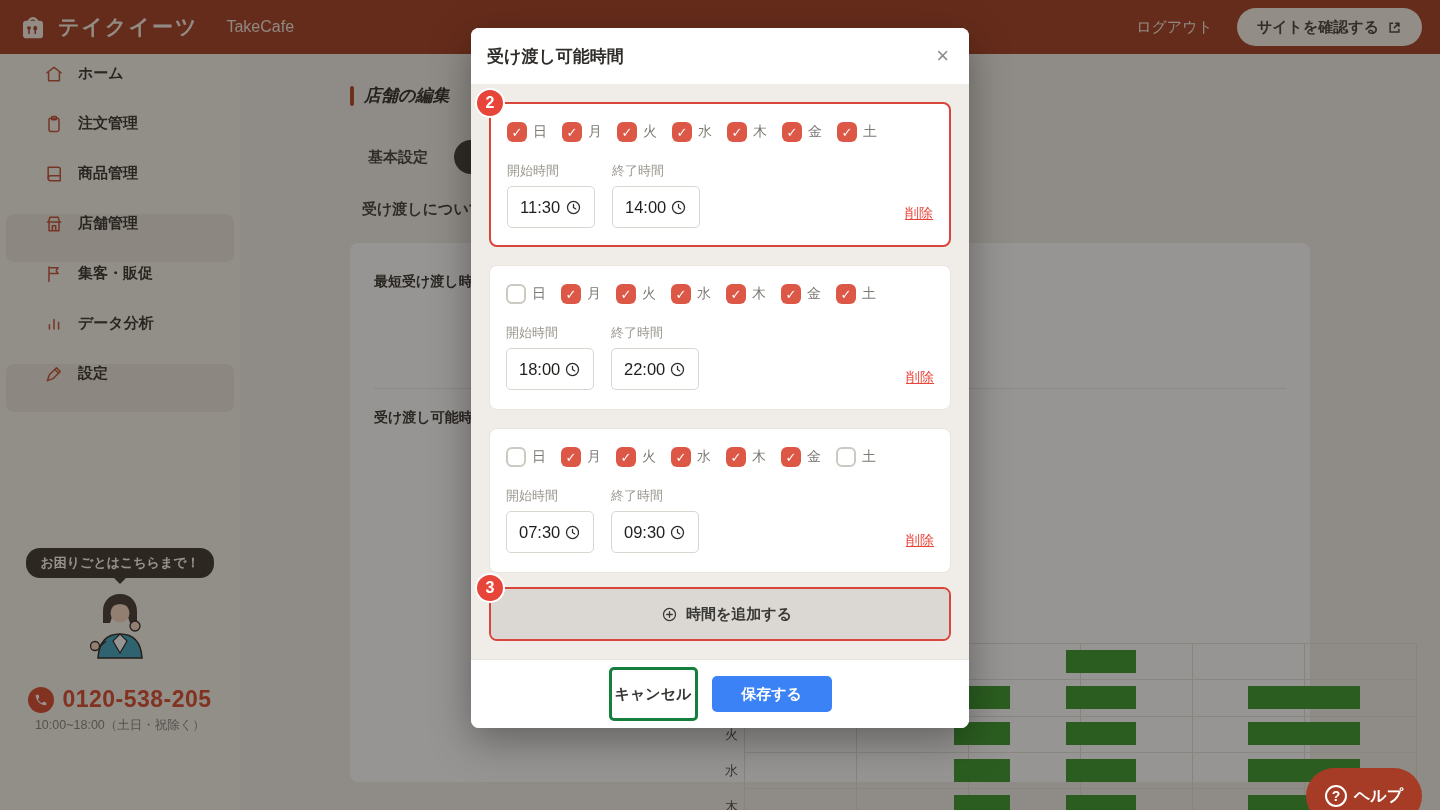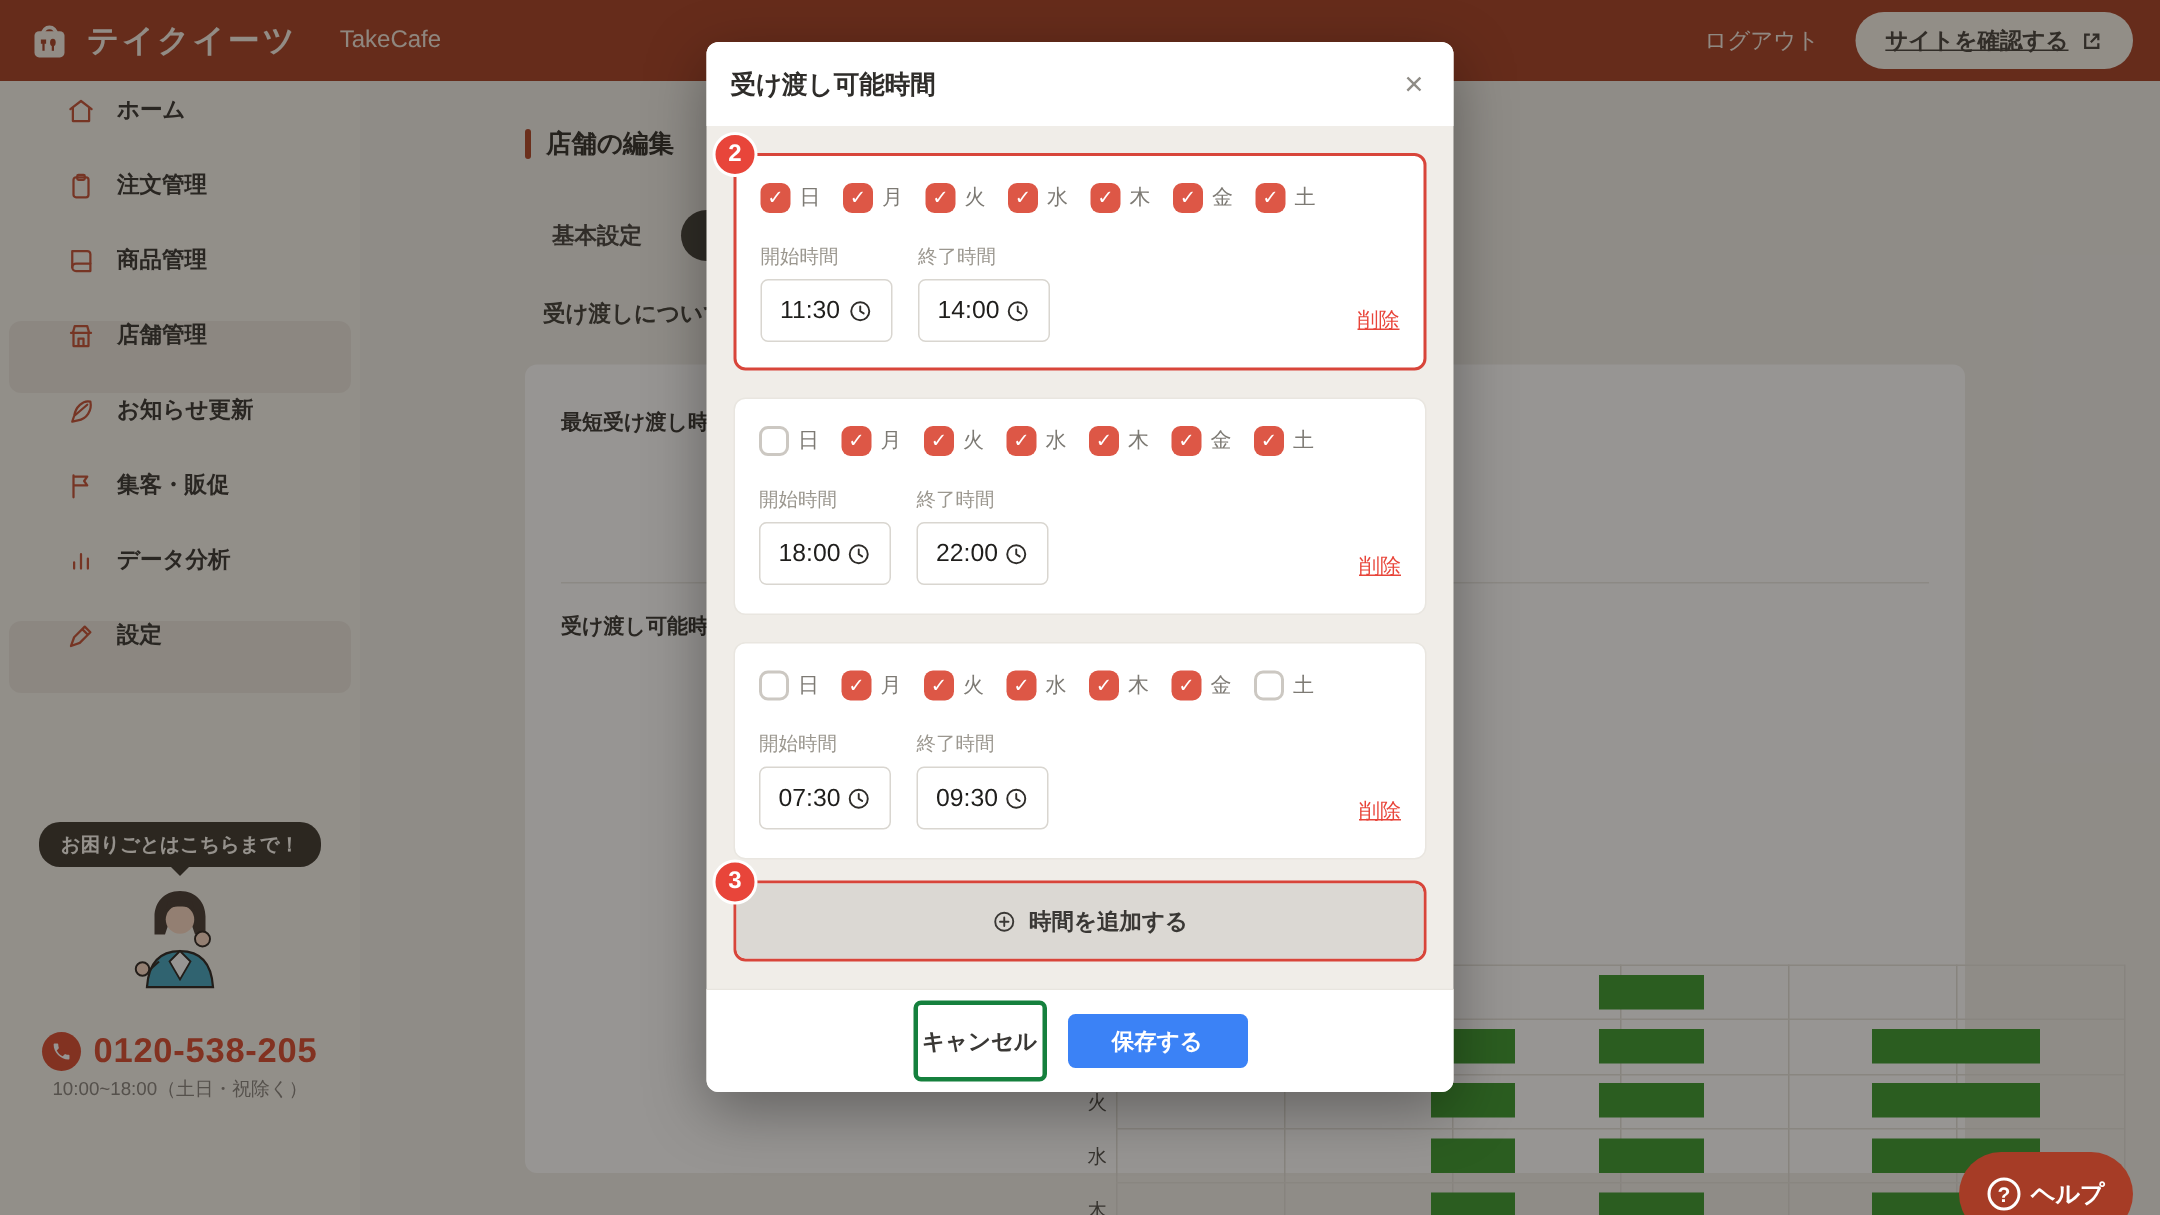--- a/index.html
+++ b/index.html
@@ -10,21 +10,21 @@
   .topbar { position:absolute; left:0; top:0; width:1440px; height:54px; background:#a8442a;
             display:flex; align-items:center; padding:0 18px; z-index:1; }
   .logo-wrap { display:flex; align-items:center; gap:10px; }
   .logo-icon { width:30px; height:30px; }
   .brand-jp { color:#f6efe7; font-size:21px; font-weight:bold; letter-spacing:2px; }
   .store-name { color:#f0e6dc; font-size:16px; margin-left:28px; }
   .topbar-right { margin-left:auto; display:flex; align-items:center; gap:24px; }
   .logout { color:#f3e9e0; font-size:15px; cursor:pointer; }
   .site-btn { background:#f7f2ea; color:#4a4640; font-size:15px; font-weight:bold;
               border:none; border-radius:20px; height:38px; padding:2px 20px;
-              display:flex; align-items:center; gap:8px; cursor:pointer;text-decoration:underline; }
+              display:flex; align-items:center; gap:8px; cursor:pointer; }
 
   
   .sidebar { position:absolute; left:0; top:54px; width:240px; height:756px; background:#f7f4ee; z-index:1; }
   .side-items { padding-top:8px; }
   .side-item { height:48px; margin:2px 6px; border-radius:8px; display:flex; 
                padding-left:38px; gap:14px; cursor:pointer; color:#3c3a36; font-size:15px; font-weight:bold; }
   .side-item.active { background:#ebe7df; }
   .side-item .ic { width:20px; height:20px; color:#c4543a; flex:0 0 auto; }
   .support { position:absolute; left:0; top:494px; width:240px; text-align:center; }
   .bubble { display:inline-block; background:#403c33; color:#fbf8f2; font-size:13px; font-weight:bold;
@@ -36,21 +36,21 @@
   .phone-badge { width:26px; height:26px; border-radius:50%; background:#d94f35; display:flex;
                  align-items:center; justify-content:center; }
   .phone-badge svg { width:14px; height:14px; }
   .phone-number { color:#d94f35; font-size:23px; font-weight:bold; letter-spacing:0.5px; }
   .phone-hours { color:#8a8680; font-size:12.5px; margin-top:4px; }
 
   
   .main { position:absolute; left:240px; top:54px; width:1200px; height:756px; z-index:1; }
   .page-title-row { position:absolute; left:110px; top:30px; display:flex; align-items:center; gap:10px; }
   .title-bar { width:4px; height:20px; background:#b0492c; border-radius:2px; }
-  .page-title { font-size:17px; font-weight:bold; color:#34322e; }
+  .page-title { font-size:17px; font-weight:bold; color:#34322e;font-style:italic; }
   .tabs { position:absolute; left:128px; top:86px; display:flex; align-items:center; gap:26px; }
   .tab { font-size:15px; font-weight:bold; color:#4a4742; cursor:pointer; }
   .tab-pill { background:#47443d; color:#fbf8f2; border-radius:17px; height:34px; width:210px;
               display:flex; align-items:center; padding-left:18px; }
   .section-heading { position:absolute; left:122px; top:146px; font-size:15px; font-weight:bold; color:#44423c; }
   .content-card { position:absolute; left:110px; top:189px; width:960px; height:539px; background:#fff;
                   border-radius:8px; }
   .row-label { position:absolute; font-size:14px; font-weight:bold; color:#3c3a36; }
   .card-divider { position:absolute; left:24px; right:24px; top:145px; height:1px; background:#eceae5; }
 
@@ -163,26 +163,20 @@
         <span>商品管理</span>
       </div>
       <div class="side-item active">
         <svg class="ic" viewBox="0 0 24 24" fill="none" stroke="currentColor" stroke-width="1.8" stroke-linecap="round" stroke-linejoin="round">
           <path d="M4 9.5h16M5.5 9.5 7 4h10l1.5 5.5M6 9.5V20h12V9.5M10 20v-6h4v6"></path>
         </svg>
         <span>店舗管理</span>
       </div>
       <div class="side-item">
         <svg class="ic" viewBox="0 0 24 24" fill="none" stroke="currentColor" stroke-width="1.8" stroke-linecap="round" stroke-linejoin="round">
-          <path d="M19.5 4.5c-6-1.5-12 4.5-13 11.5L5 20.5l4.5-1c7-1 11.5-8 10-15zM6.5 16 17 7"></path>
-        </svg>
-        <span>お知らせ更新</span>
-      </div>
-      <div class="side-item">
-        <svg class="ic" viewBox="0 0 24 24" fill="none" stroke="currentColor" stroke-width="1.8" stroke-linecap="round" stroke-linejoin="round">
           <path d="M6 3.5V21M6 4.5h11l-2.5 3.5L17 11.5H6"></path>
         </svg>
         <span>集客・販促</span>
       </div>
       <div class="side-item">
         <svg class="ic" viewBox="0 0 24 24" fill="none" stroke="currentColor" stroke-width="1.8" stroke-linecap="round" stroke-linejoin="round">
           <path d="M6.5 18v-5M12 18V6.5M17.5 18v-8"></path>
         </svg>
         <span>データ分析</span>
       </div>

